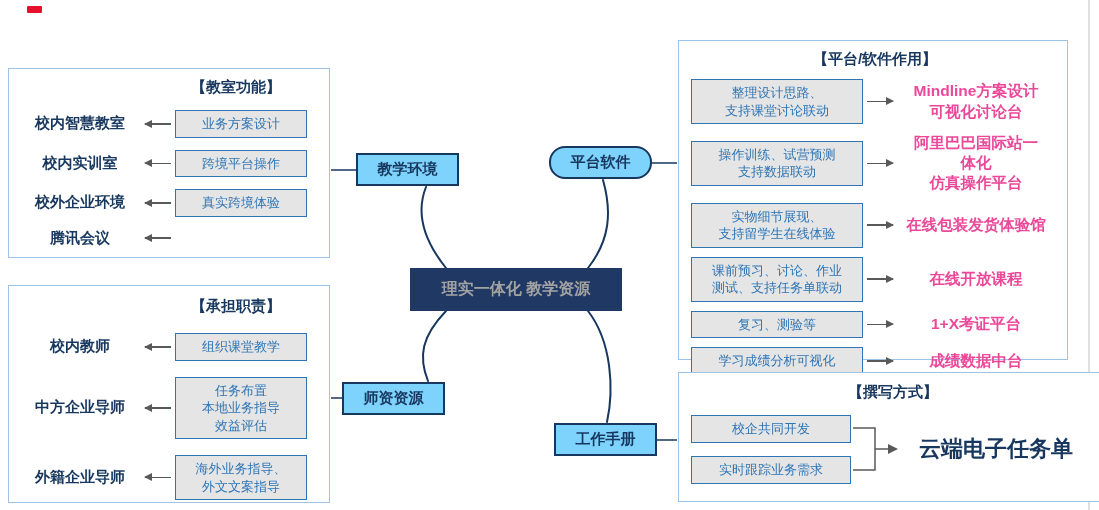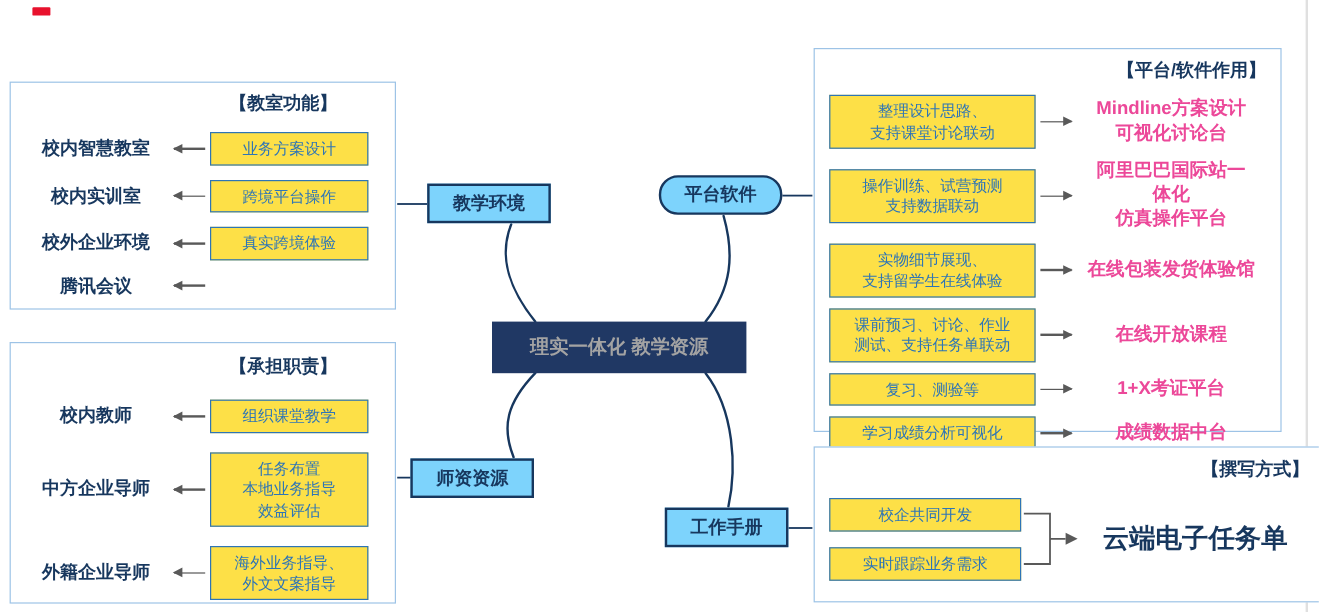--- a/index.html
+++ b/index.html
@@ -31,24 +31,24 @@
     border: 1.5px solid #9dc3e6; z-index: 2;
   }
   .panel-classroom { left: 8px;   top: 68px;  width: 322px; height: 190px; padding: 7px 10px 6px 10px; }
   .panel-duty      { left: 8px;   top: 285px; width: 322px; height: 218px; padding: 9px 10px 6px 10px; }
   .panel-platform  { left: 678px; top: 40px;  width: 390px; height: 320px; padding: 7px 12px 6px 12px; }
   .panel-writing   { left: 678px; top: 372px; width: 426px; height: 130px; padding: 8px 12px 6px 12px; }
   .panel-title {
     font-weight: bold; font-size: 15px; color: #17375e; line-height: 22px;
   }
   .title-right { text-align: right; padding-right: 38px; }
-  .title-left  { text-align: right;  padding-left: 4px; }
+  .title-left  { text-align: center;  padding-left: 4px; }
   
   .bluebox {
-    border: 1px solid #2e75b6; color: #2e75b6; background: #fde047;
+    border: 1px solid #2e75b6; color: #2e75b6; background: #e5e5e5;
     font-size: 13px; line-height: 1.35; text-align: center;
     white-space: pre-line;
     display: flex; align-items: center; justify-content: center;
     padding: 4px 6px; min-height: 27px;
   }
   
   .lrow { display: flex; align-items: center; margin-top: 12px; }
   .panel-duty .lrow { margin-top: 16px; }
   .llabel {
     width: 122px; flex: none; text-align: center;

